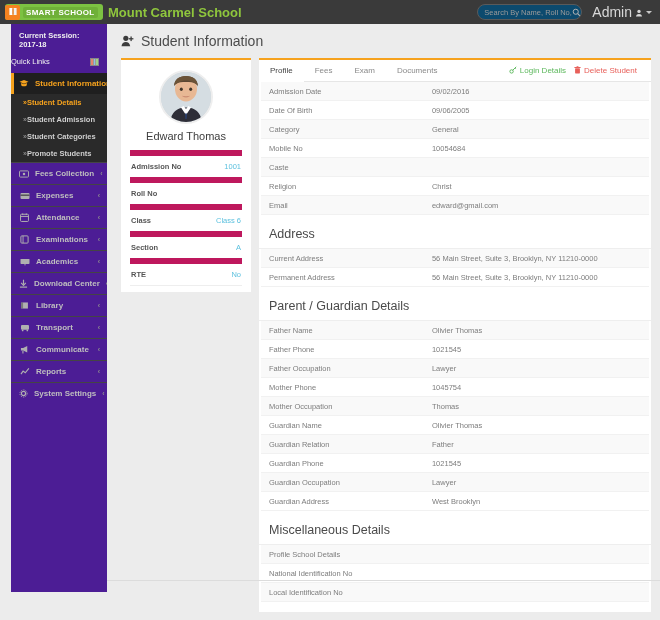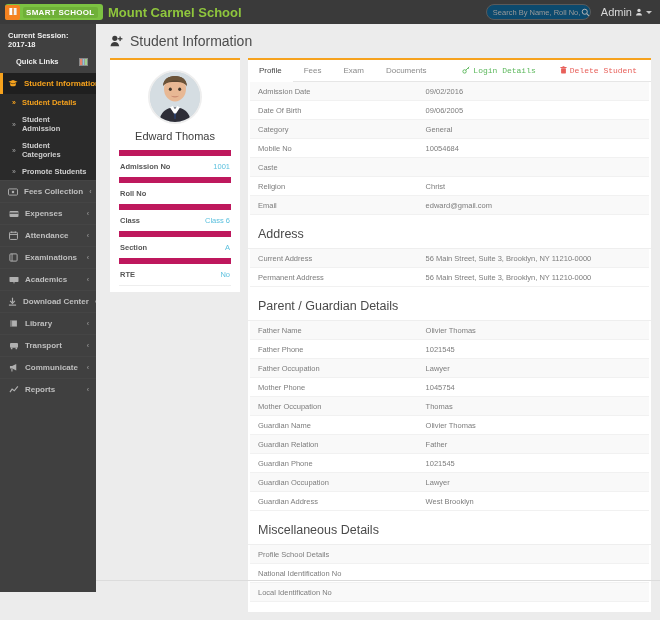--- a/index.html
+++ b/index.html
@@ -45,42 +45,42 @@
     padding: 0 6px; width: 105px;
   }
   .searchbox input {
     border: 0; outline: 0; background: transparent; color: #bdbdbd;
     font-size: 7.5px; width: 88px; font-family: "Liberation Sans", sans-serif;
   }
   .searchbox input::placeholder { color: #9a9a9a; }
   .search-icon { color: #b5b5b5; display: flex; }
   .admin-menu {
     display: flex; align-items: center; gap: 3px;
-    color: #d8d8d8; font-size: 11px; white-space: nowrap;
+    color: #d8d8d8; font-size: 14px; white-space: nowrap;
   }
   .caret-down {
     width: 0; height: 0; border-left: 3px solid transparent;
     border-right: 3px solid transparent; border-top: 3px solid #c8c8c8;
   }
 
   
   .body { flex: 1; display: flex; min-height: 0; }
 
   
   .sidebar {
-    width: 96px; flex: 0 0 96px; background: #404040;
-    overflow: hidden; position: relative;
+    width: 96px; flex: 0 0 96px; background: #4c1d95;
+    overflow: hidden; position: relative; margin-left: 11px;
   }
   .session {
     padding: 7px 8px 5px 8px; color: #efefef;
     font-size: 7.5px; font-weight: bold;
   }
   .quicklinks {
     display: flex; align-items: center; justify-content: space-between;
-    padding: 3px 8px 7px 16px; color: #efefef; font-size: 7.5px; font-weight: bold;
+    padding: 3px 8px 7px 0; color: #efefef; font-size: 7.5px; font-weight: normal;
   }
   .ql-icon {
     width: 9px; height: 8px; background: #cfcfcf; border: 1px solid #888;
     display: flex;
   }
   .ql-icon i { flex: 1; border-right: 1px solid #9a9a9a; }
   .ql-icon i:last-child { border-right: 0; }
   .ql-icon i:nth-child(1){ background:#e6866e; }
   .ql-icon i:nth-child(2){ background:#8fc0e6; }
   .ql-icon i:nth-child(3){ background:#9fd18a; }
@@ -94,21 +94,21 @@
   .nav-item .nav-ico { width: 11px; display: flex; justify-content: center; color: #b0b0b0; }
   .nav-item .nav-label { flex: 1; white-space: nowrap; }
   .nav-item .nav-arrow { color: #8d8d8d; font-size: 7px; }
   .nav-item.active {
     background: #1f1f1f; color: #f6a21d; border-left: 3px solid #f6a21d;
     padding-left: 5px; border-top: 0;
   }
   .nav-item.active .nav-ico { color: #f6a21d; }
   .submenu { background: #2a2a2a; }
   .sub-item {
-    display: flex; align-items: center; gap: 6px;
+    display: flex; align-items: center; 
     padding: 4px 7px 4px 12px; font-size: 7.5px; color: #cfcfcf;
     font-weight: bold; cursor: pointer;
   }
   .sub-item .chev { color: #8a8a8a; font-size: 7px; }
   .sub-item.active { color: #f6a21d; }
   .sub-item.active .chev { color: #f6a21d; }
 
   
   .content {
     flex: 1; min-width: 0; background: #ececec; position: relative;
@@ -153,21 +153,21 @@
   }
   .tabs {
     display: flex; align-items: center; border-bottom: 1px solid #e6e6e6;
     padding: 0 8px 0 0; height: 22px;
   }
   .tab {
     padding: 0 11px; height: 22px; display: flex; align-items: center;
     font-size: 8px; color: #8a8a8a; cursor: pointer; white-space: nowrap;
   }
   .tab.active { color: #444444; background: #ffffff; }
-  .tab-actions { margin-left: auto; display: flex; gap: 24px; align-items: flex-start; padding-right: 6px; font-family: Liberation Mono, monospace; }
+  .tab-actions { margin-left: auto; display: flex; gap: 8px; align-items: flex-start; padding-right: 6px; }
   .act { display: flex; align-items: center; gap: 3px; font-size: 8px; cursor: pointer; white-space: nowrap; }
   .act.login { color: #5cb85c; }
   .act.delete { color: #e8605a; }
 
   .sec-title {
     font-size: 12.5px; color: #4a4a4a; padding: 12px 10px 7px 10px;
     border-bottom: 1px solid #eeeeee; margin-bottom: 0;
   }
   .tbl { width: 100%; border-collapse: collapse; }
   .tbl tr td {
@@ -375,20 +375,30 @@
       <div class="nav-item">
         <span class="nav-ico">
           <svg width="10" height="9" viewBox="0 0 11 10">
               <polyline points="1,8 3.4,4.6 5.8,6.4 9.8,1.6" fill="none" stroke="currentColor" stroke-width="1.3"></polyline>
             </svg>
         </span>
         <span class="nav-label">Reports</span>
         <span class="nav-arrow">‹</span>
       </div>
 
+      <div class="nav-item">
+        <span class="nav-ico">
+          <svg width="9" height="9" viewBox="0 0 10 10">
+              <circle cx="5" cy="5" r="2.3" fill="none" stroke="currentColor" stroke-width="1.3"></circle>
+              <circle cx="5" cy="5" r="4" fill="none" stroke="currentColor" stroke-width="1" stroke-dasharray="1.3 1.3"></circle>
+            </svg>
+        </span>
+        <span class="nav-label">System Settings</span>
+        <span class="nav-arrow">‹</span>
+      </div>
     </div>
 
     <div class="content">
       <div class="page-head">
         <span class="ph-icon">
           <svg width="13" height="12" viewBox="0 0 14 13">
             <circle cx="5.2" cy="3.6" r="2.8" fill="#3c3c3c"></circle>
             <path d="M.5 12.2c.3-3 2.2-4.6 4.7-4.6s4.4 1.6 4.7 4.6z" fill="#3c3c3c"></path>
             <rect x="10.2" y="1.6" width="1.4" height="5" fill="#3c3c3c"></rect>
             <rect x="8.4" y="3.4" width="5" height="1.4" fill="#3c3c3c"></rect>

